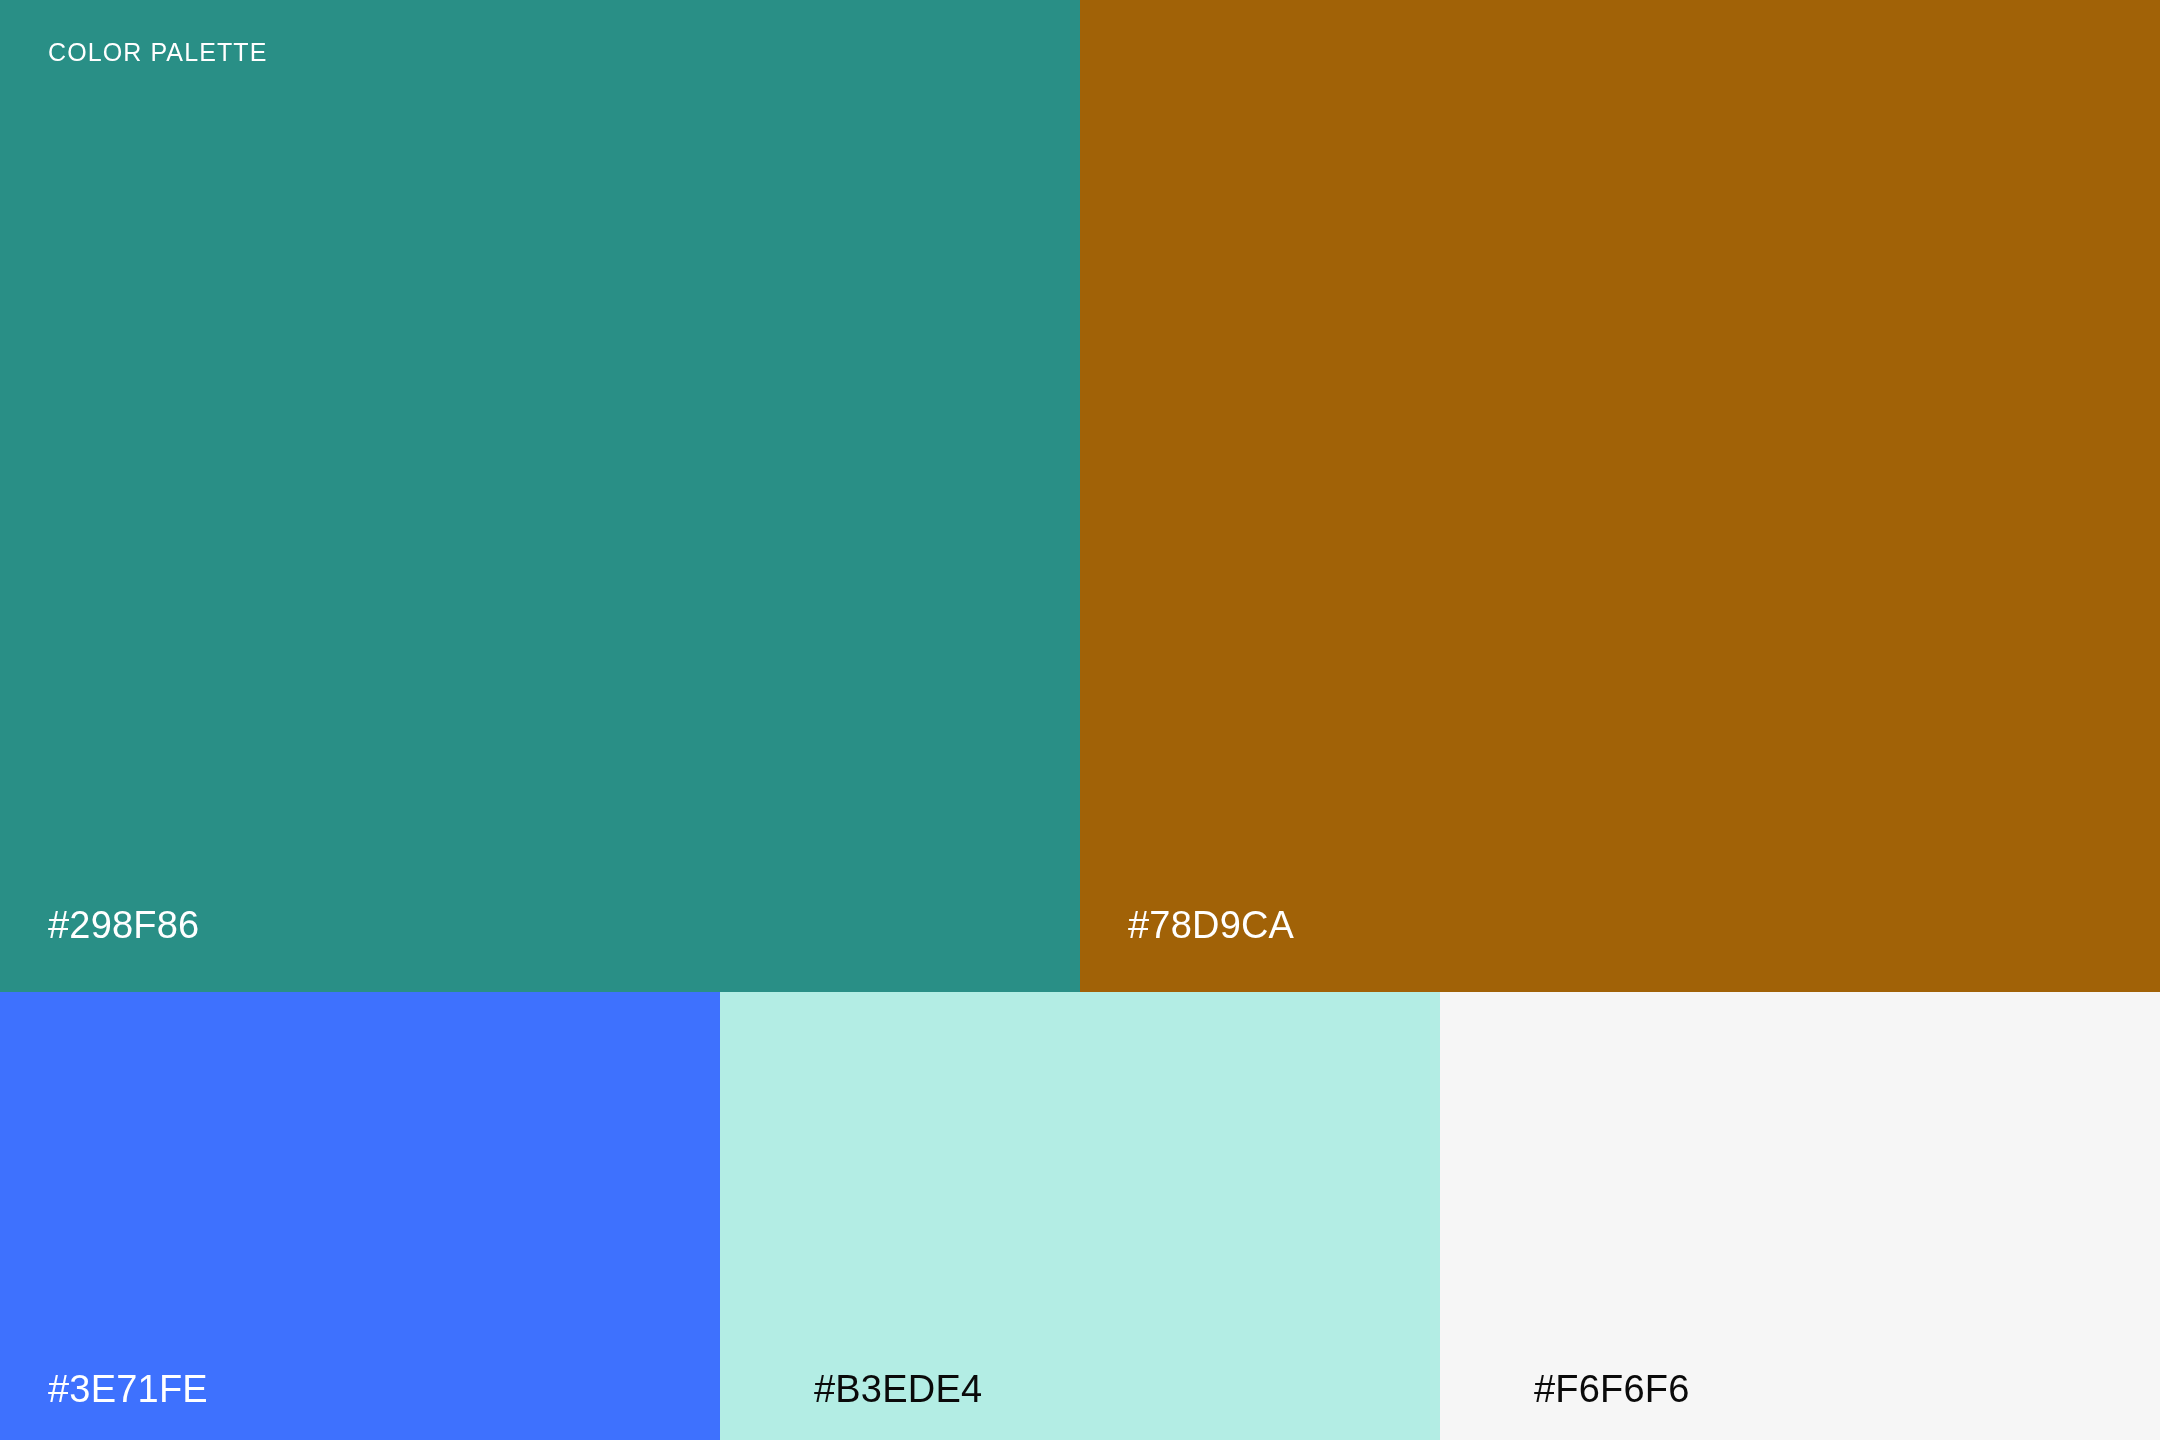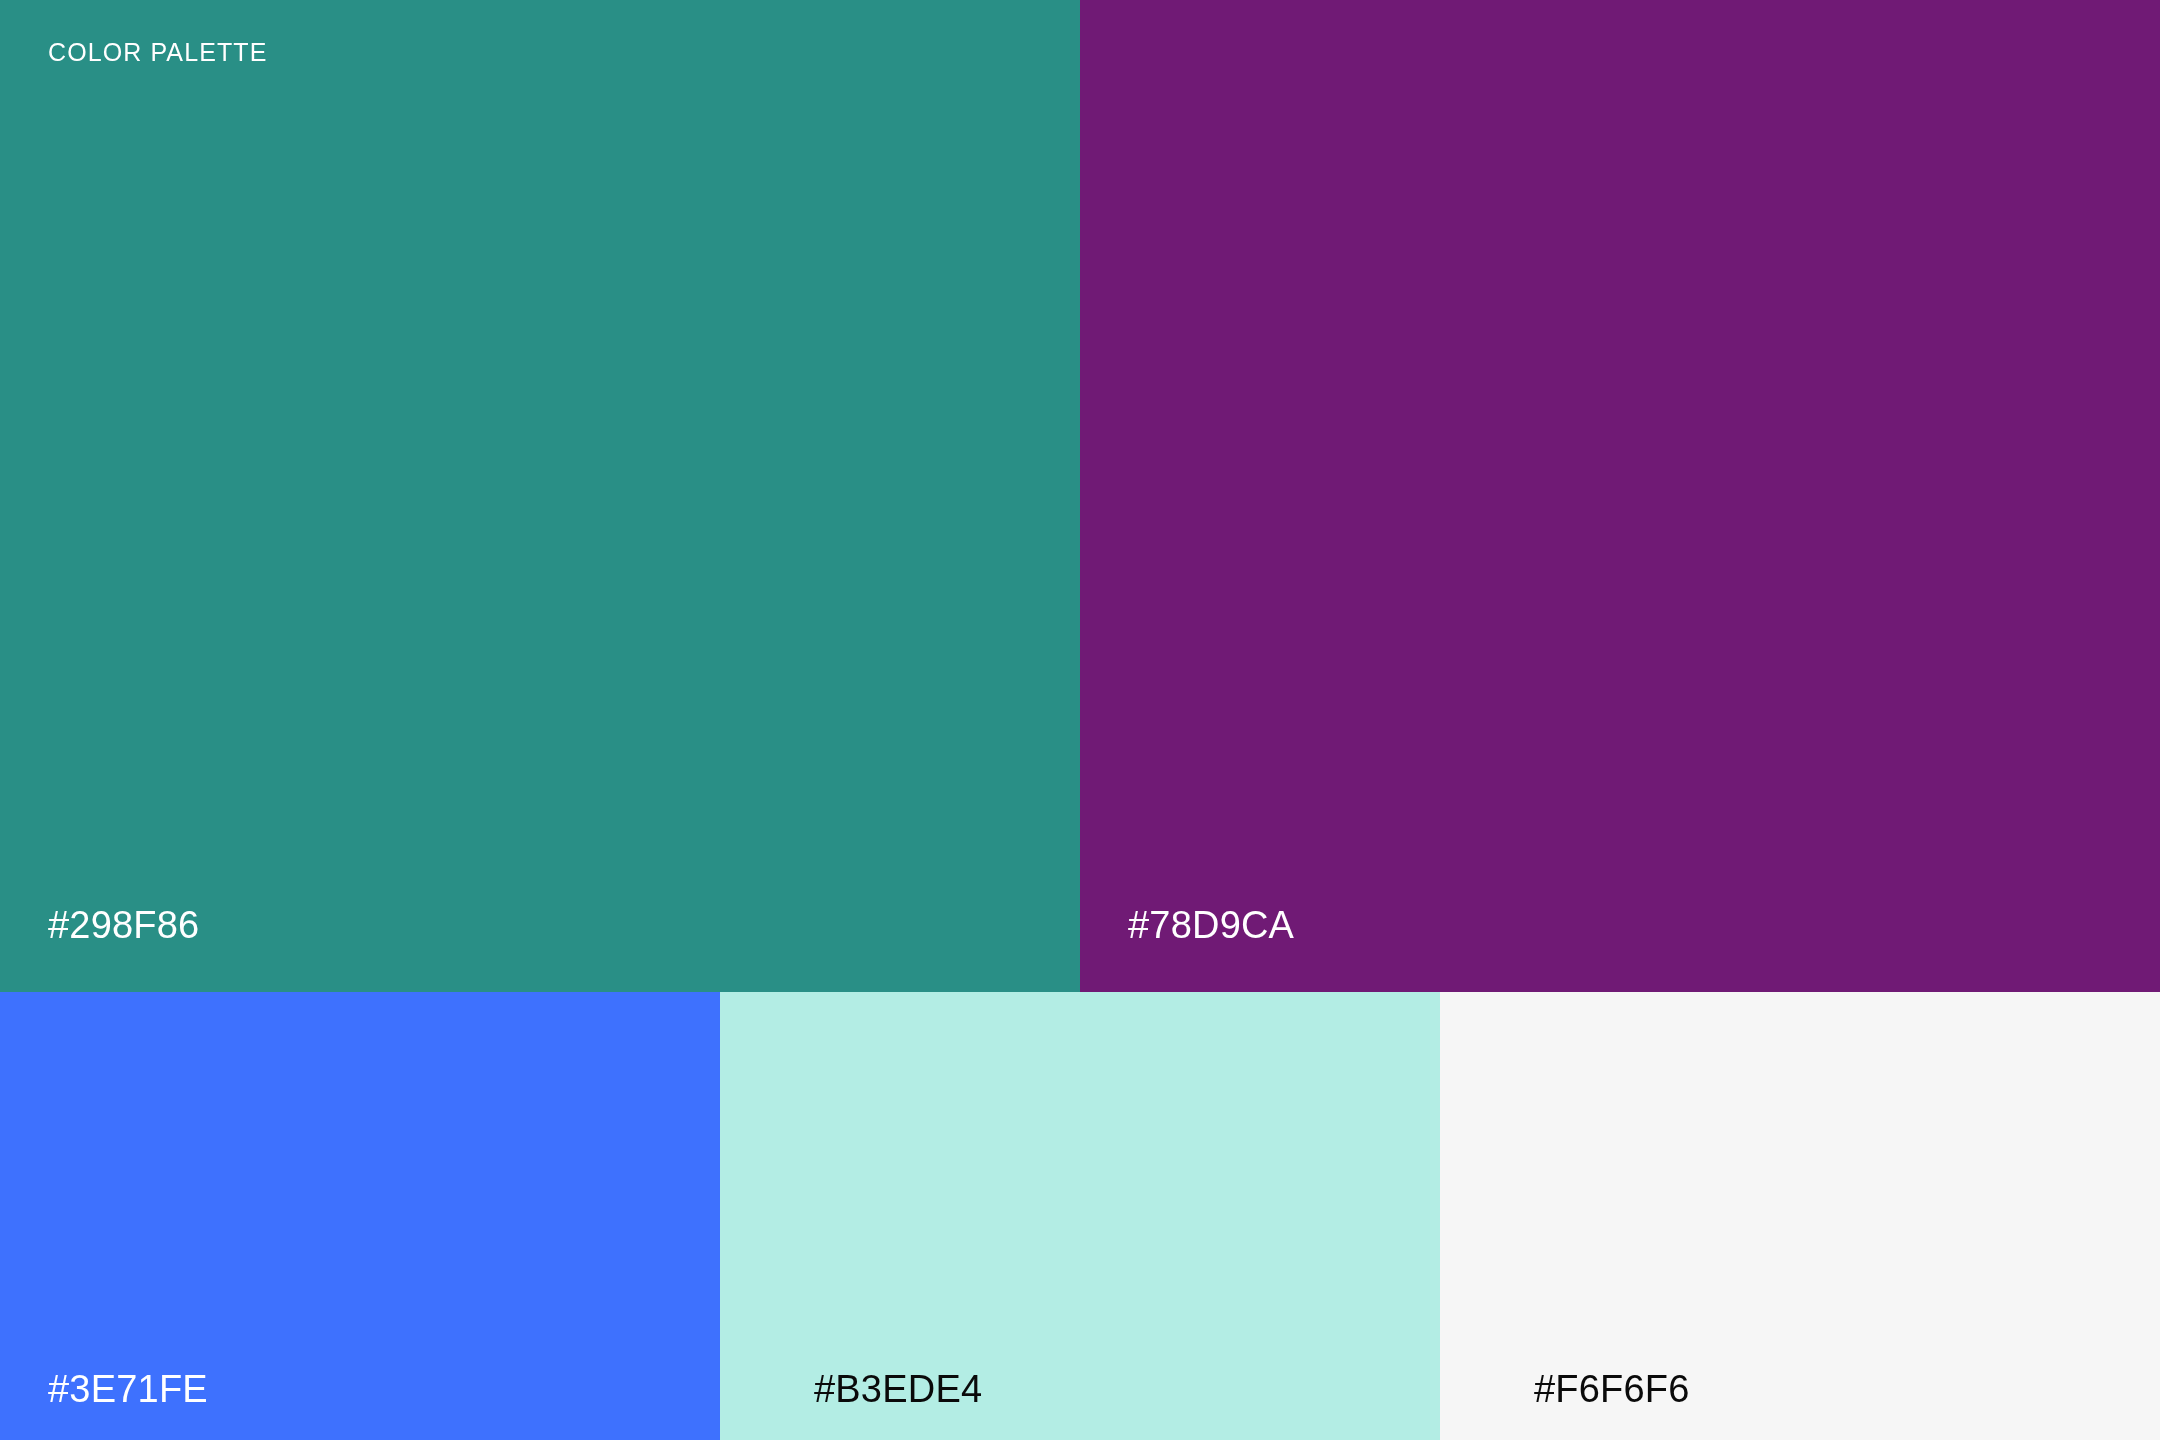--- a/index.html
+++ b/index.html
@@ -104,21 +104,21 @@
 
 <div class="palette">
 
   <div class="row row-top">
 
     <div class="swatch" style="background-color: rgb(41, 143, 134);">
       <div class="palette-title">COLOR PALETTE</div>
       <div class="hex-label on-dark">#298F86</div>
     </div>
 
-    <div class="swatch" style="background-color: #701a75;">
+    <div class="swatch" style="background-color: #a16207;">
       <div class="hex-label on-dark">#78D9CA</div>
     </div>
 
   </div>
 
   <div class="row row-bottom">
 
     <div class="swatch" style="background-color: rgb(62, 113, 254);">
       <div class="hex-label on-dark">#3E71FE</div>
     </div>

